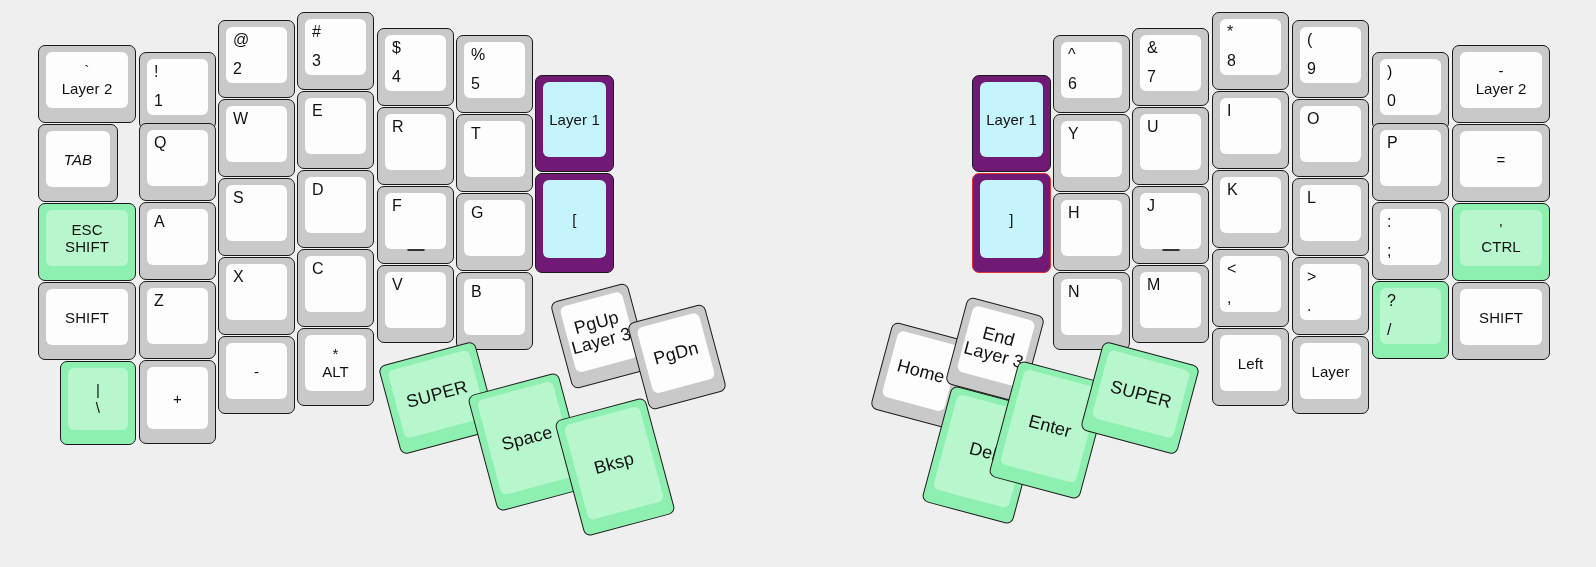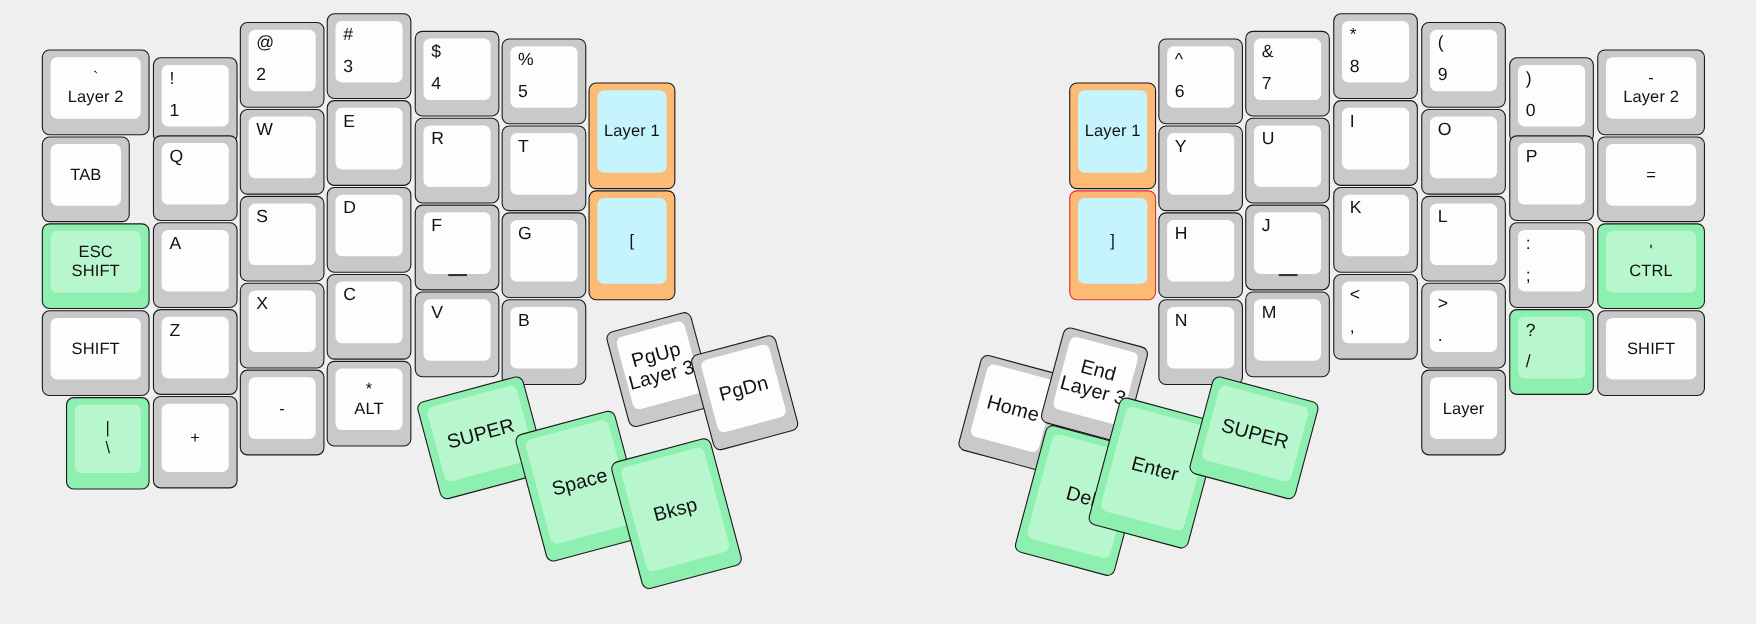--- a/index.html
+++ b/index.html
@@ -67,40 +67,40 @@
     position:absolute;
     left:50%;bottom:12px;
     transform:translateX(-50%);
     width:17px;height:2px;
     background:#333;
   }
 
   
   .key.green       {background:#8ef0b0;}
   .key.green .face {background:#b8f7cd;}
-  .key.blue        {background:#fdba74;}
+  .key.blue        {background:#701a75;}
   .key.blue .face  {background:#c6f4fd;}
   .key.sel         {border-color:#e03030;}
 
   
   .key.rot{transform-origin:center center;}
   .key.rot .lbl{font-size:18px;line-height:19px;}
 </style>
 </head>
 <body>
 
 <div id="board">
     <div style="position: absolute; left: 0px; top: 0px; width: 1596px; height: 567px;">
       <div class="key stack" style="left: 38px; top: 45px; width: 98px; height: 78px;">
         <div class="face">
           <div class="lbl up">`</div>
           <div class="lbl">Layer 2</div>
         </div>
       </div>
-      <div class="key" style="left: 38px; top: 124px; width: 80px; height: 78px;">
+      <div class="key" style="left: 38px; top: 124px; width: 80px; height: 78px; font-style: italic;">
         <div class="face">
           <div class="lbl">TAB</div>
         </div>
       </div>
       <div class="key green" style="left: 38px; top: 203px; width: 98px; height: 78px;">
         <div class="face">
           <div class="lbl">ESC
 SHIFT</div>
         </div>
       </div>
@@ -343,20 +343,25 @@
         <div class="face">
           <div class="lbl">K</div>
         </div>
       </div>
       <div class="key dual" style="left: 1212px; top: 249px; width: 77px; height: 78px;">
         <div class="face">
           <div class="lbl up">&lt;</div>
           <div class="lbl">,</div>
         </div>
       </div>
+      <div class="key" style="left: 1212px; top: 328px; width: 77px; height: 78px;">
+        <div class="face">
+          <div class="lbl">Left</div>
+        </div>
+      </div>
       <div class="key dual" style="left: 1292px; top: 20px; width: 77px; height: 78px;">
         <div class="face">
           <div class="lbl up">(</div>
           <div class="lbl">9</div>
         </div>
       </div>
       <div class="key dual" style="left: 1292px; top: 99px; width: 77px; height: 78px;">
         <div class="face">
           <div class="lbl">O</div>
         </div>

